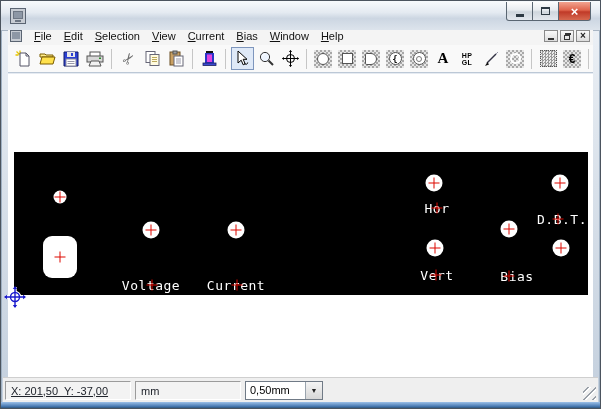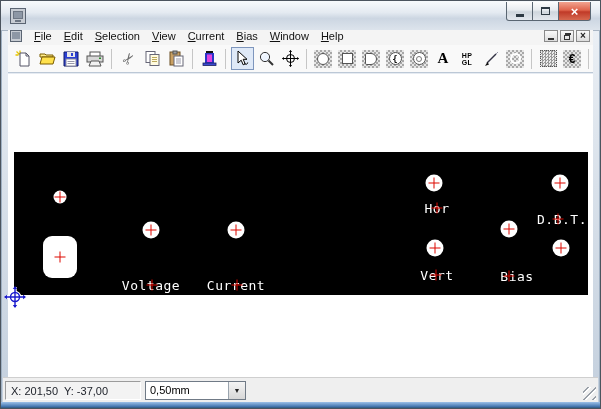--- a/index.html
+++ b/index.html
@@ -80,24 +80,24 @@
   .plabel{position:absolute;transform:translate(-50%,-50%);color:#fff;white-space:nowrap;
     font:13px "DejaVu Sans Mono",monospace;letter-spacing:0.5px;}
   .origin{position:absolute;transform:translate(-50%,-50%);}
 
   
   .statusbar{position:absolute;left:3px;right:3px;bottom:7px;height:25px;background:#efefef;
     border-top:1px solid #cfcfcf;display:flex;align-items:center;padding:0 2px;box-sizing:border-box;
     font-size:11px;color:#20242c;}
   .scell{height:19px;line-height:18px;box-sizing:border-box;padding:0 5px;background:#f3f3f3;
     border:1px solid;border-color:#9b9b9b #ffffff #ffffff #9b9b9b;margin-right:4px;white-space:pre;overflow:hidden;}
-  .c-coords{width:136px;}
+  .c-coords{width:126px;text-decoration:underline;}
   .c-units{width:106px;}
   .c-grid{width:76px;}
-  .combobox{width:101px;height:19px;box-sizing:border-box;border:1px solid #707a86;background:#fff;
+  .combobox{width:78px;height:19px;box-sizing:border-box;border:1px solid #707a86;background:#fff;
     display:flex;align-items:stretch;}
   .combo-text{flex:1;line-height:17px;padding-left:4px;color:#000;}
   .combo-btn{width:16px;background:linear-gradient(180deg,#f4f4f4,#d7d7d7);border-left:1px solid #9aa4ae;
     display:flex;align-items:center;justify-content:center;font-size:7px;color:#222;}
   .grip{position:absolute;right:2px;bottom:2px;width:13px;height:13px;
     background:repeating-linear-gradient(135deg,transparent 0 3px,#9aa0a8 3px 4.5px,#ffffff 4.5px 6px);}
 
   .bottom-strip{position:absolute;left:1px;right:1px;bottom:1px;height:6px;
     background:linear-gradient(180deg,#9cc0e8,#4a7cb4 70%,#2e567f);}
 </style>
@@ -337,20 +337,21 @@
         <path d="M11 0l-2.2 3h4.4z"></path>
           <path d="M11 22l-2.2-3h4.4z"></path>
         <path d="M0 11l3-2.2v4.4z"></path>
           <path d="M22 11l-3-2.2v4.4z"></path>
       </g>
     </svg>
   </div>
 
   <div class="statusbar">
     <span class="scell c-coords">X: 201,50  Y: -37,00</span>
+    <span class="scell c-units">mm</span>
     <span class="combobox">
       <span class="combo-text">0,50mm</span>
       <span class="combo-btn">▼</span>
     </span>
     <span class="grip"></span>
   </div>
 
   <div class="bottom-strip"></div>
 </div>
 

